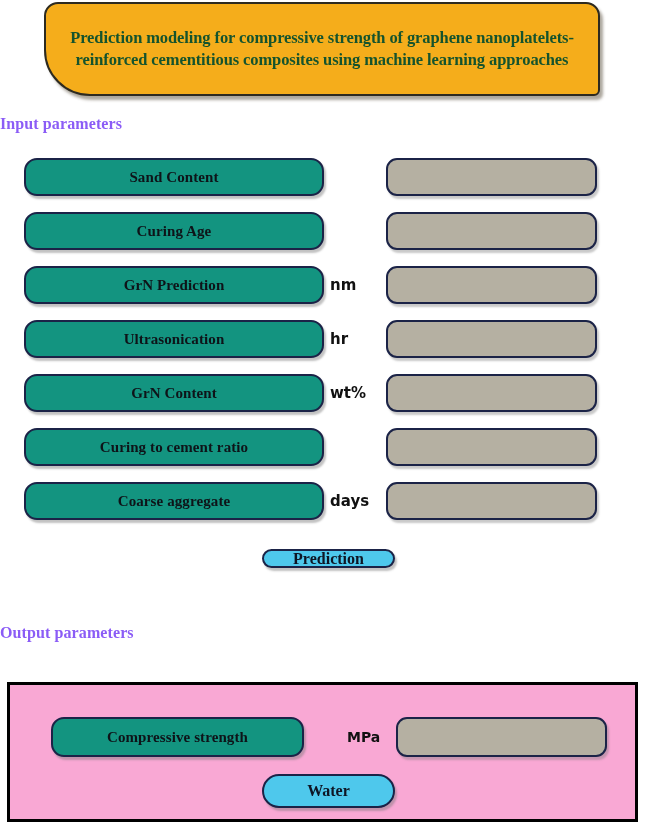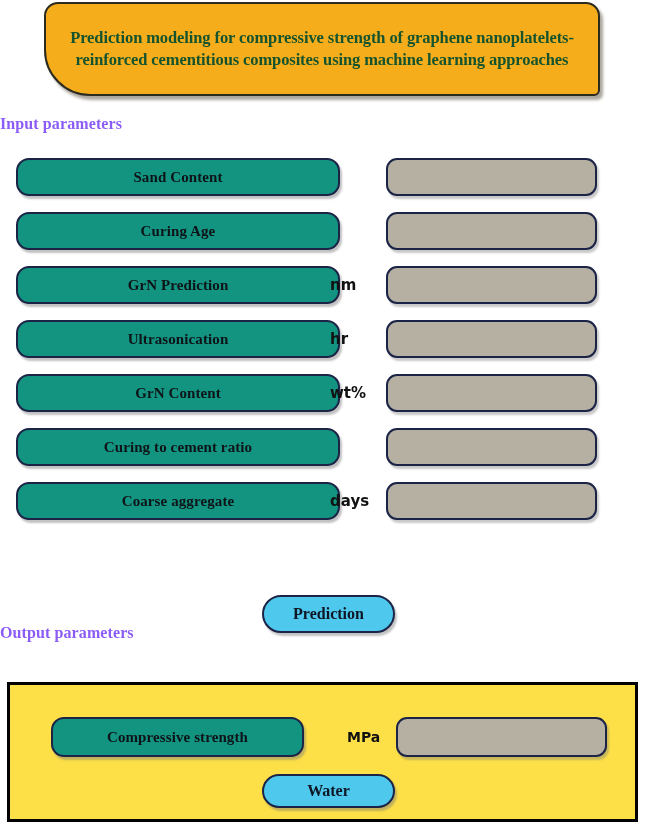--- a/index.html
+++ b/index.html
@@ -61,23 +61,23 @@
     left: 0;
     top: 155px;
     width: 645px;
   }
   .param-row {
     position: relative;
     height: 54px;
   }
   .param-label {
     position: absolute;
-    left: 16px;
+    left: 24px;
     top: 3px;
-    width: 324px;
+    width: 300px;
     height: 38px;
     background: #139480;
     border: 2.5px solid #1b2347;
     border-radius: 13px;
     box-sizing: border-box;
     box-shadow: 2px 3px 2px rgba(120,120,120,0.45);
     display: flex;
     align-items: center;
     justify-content: center;
     font-weight: bold;
@@ -124,41 +124,40 @@
     justify-content: center;
     font-weight: bold;
     font-size: 16px;
     color: #0e1524;
     cursor: pointer;
   }
   #prediction-button {
     left: 262px;
     top: 549px;
     width: 133px;
-    height: 38px;
-    margin-top: 46px;
+    height: 19px;
   }
   #clear-button {
     left: 262px;
     top: 774px;
     width: 133px;
     height: 34px;
     z-index: 5;
   }
 
   
   #output-panel {
     position: absolute;
     left: 7px;
     top: 682px;
     width: 631px;
     height: 140px;
     border: 3px solid #000000;
     box-sizing: border-box;
-    background: #fde047;
+    background: #f9a8d4;
   }
   #output-row {
     position: absolute;
     left: 0;
     top: 32px;
     width: 100%;
     height: 44px;
   }
   #output-row .param-label {
     left: 41px;

